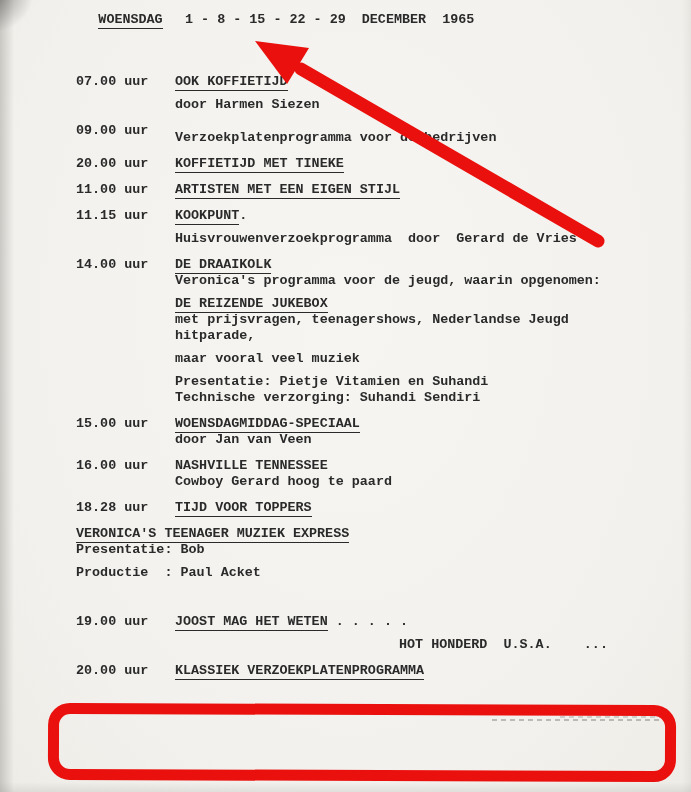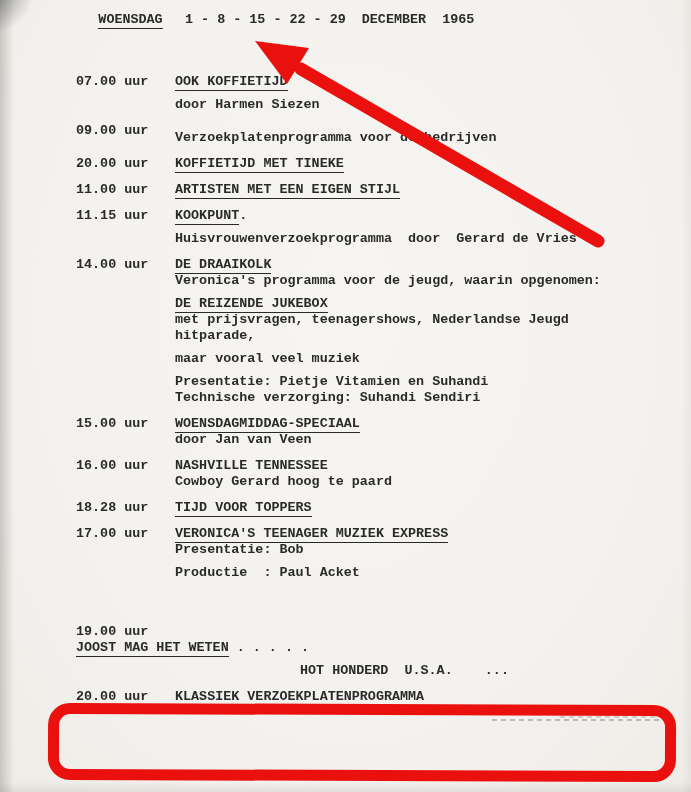--- a/index.html
+++ b/index.html
@@ -14,21 +14,21 @@
       linear-gradient(to left, rgba(140,138,132,.10), rgba(140,138,132,0) 9px),
       linear-gradient(to top, rgba(120,118,112,.14), rgba(120,118,112,0) 10px),
       radial-gradient(ellipse at 50% 40%, #f6f5f2 0%, #f2f1ed 70%, #edecE7 100%);
   }
   .header{position:absolute;left:76px;top:12px;display:flex;line-height:16px;white-space:pre;text-align:center;}
   .header .day{display:inline-block;width:109px;}
   .header .day span{border-bottom:1.5px solid #2a2a2a;padding-bottom:1px;}
   .schedule{position:absolute;left:0;top:74px;width:598px;}
   .row{display:flex;padding-left:76px;margin-top:10px;}
   .row:first-child{margin-top:0;}
-  .row.extra{margin-top:43px;flex-direction:column;}
+  .row.extra{margin-top:33px;}
   .time{width:99px;flex:none;line-height:16px;white-space:pre;}
   .content{flex:1;min-width:0;}
   .line{line-height:16px;white-space:pre;}
   .line.gap{margin-top:7px;}
   .line.right{padding-left:224px;}
   .u{border-bottom:1.5px solid #2a2a2a;padding-bottom:1px;}
   
   .anno-layer{position:absolute;inset:0;pointer-events:none;}
   .hl-box{
     position:absolute;left:48px;top:704px;width:628px;height:77px;
@@ -111,21 +111,20 @@
           <div class="line"><span>Cowboy Gerard hoog te paard</span></div>
         </div>
       </div>
       <div class="row">
         <div class="time">18.28 uur</div>
         <div class="content">
           <div class="line"><span class="u">TIJD VOOR TOPPERS</span></div>
         </div>
       </div>
       <div class="row">
-        <div class="time">17.00 uur</div>
         <div class="content">
           <div class="line"><span class="u">VERONICA'S TEENAGER MUZIEK EXPRESS</span></div>
           <div class="line"><span>Presentatie: Bob</span></div>
           <div class="line gap"><span>Productie  : Paul Acket</span></div>
         </div>
       </div>
       <div class="row extra">
         <div class="time">19.00 uur</div>
         <div class="content">
           <div class="line"><span class="u">JOOST MAG HET WETEN</span><span> . . . . .</span></div>

